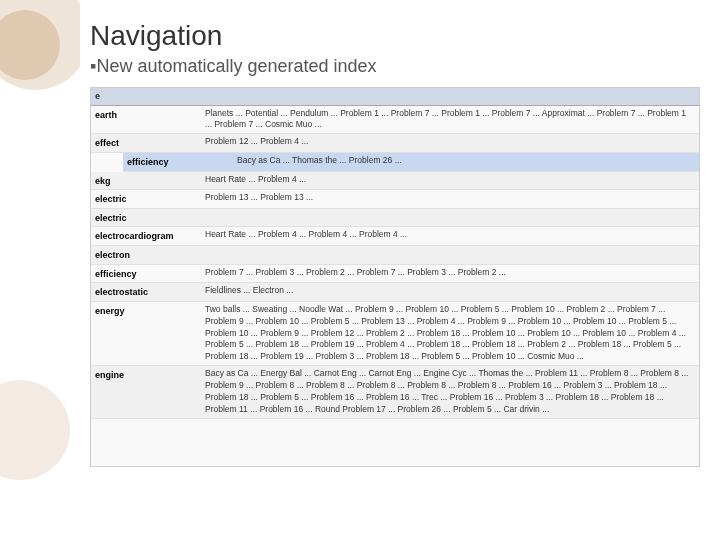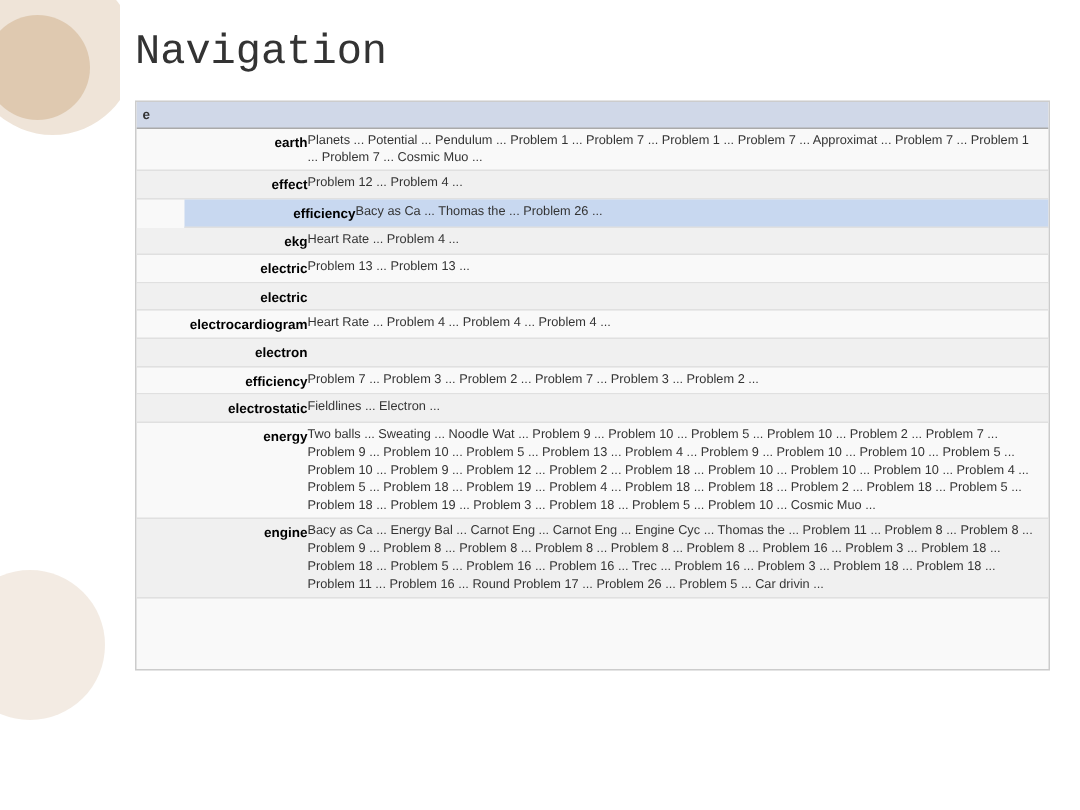--- a/index.html
+++ b/index.html
@@ -62,22 +62,21 @@
       left: 0;
       right: 0;
       bottom: 0;
       padding: 20px 20px 10px 90px;
     }
 
     .slide-title {
       font-size: 28px;
       font-weight: normal;
       color: #333;
-      margin-bottom: 16px;
-      font-family: Liberation Mono, monospace;
+      margin-bottom: 4px;
     }
 
     .slide-subtitle {
       font-size: 18px;
       color: #333;
       margin-bottom: 10px;
     }
 
     .slide-subtitle span {
       color: #555;
@@ -125,21 +124,20 @@
       background: #f0f0f0;
     }
 
     .entry-term {
       width: 110px;
       flex-shrink: 0;
       font-weight: bold;
       color: #000;
       font-size: 9px;
       padding-top: 1px;
-      text-align: right;
     }
 
     .entry-refs {
       flex: 1;
       color: #333;
       font-size: 8.5px;
       word-wrap: break-word;
     }
 
     .highlight-row {
@@ -151,20 +149,24 @@
 <body>
 
 <div class="corner-decoration">
   <div class="corner-circle-outer"></div>
   <div class="corner-circle-inner"></div>
   <div class="corner-circle-bottom"></div>
 </div>
 
 <div class="content-area">
   <h1 class="slide-title">Navigation</h1>
+  <p class="slide-subtitle">
+    <span>▪New</span>
+    <span>automatically generated index</span>
+  </p>
 
   <div class="index-container">
     <div class="index-header-row">
       <div class="col-entry">e</div>
       <div class="col-refs"></div>
     </div>
     <div id="table-body">
         <div class="index-row">
           <div class="entry-term">earth</div>
           <div class="entry-refs">Planets ...   Potential ...   Pendulum ...   Problem 1 ...   Problem 7 ...   Problem 1 ...   Problem 7 ...   Approximat ...   Problem 7 ...   Problem 1 ...   Problem 7 ...   Cosmic Muo ...</div>

